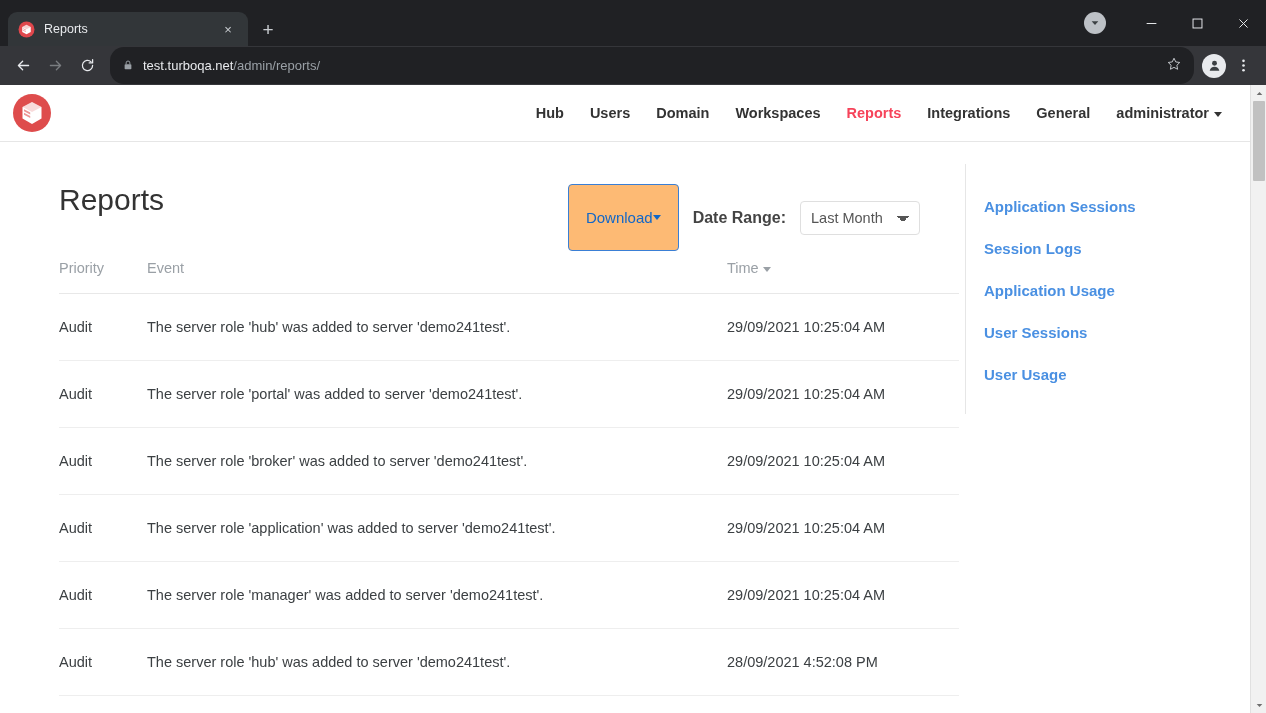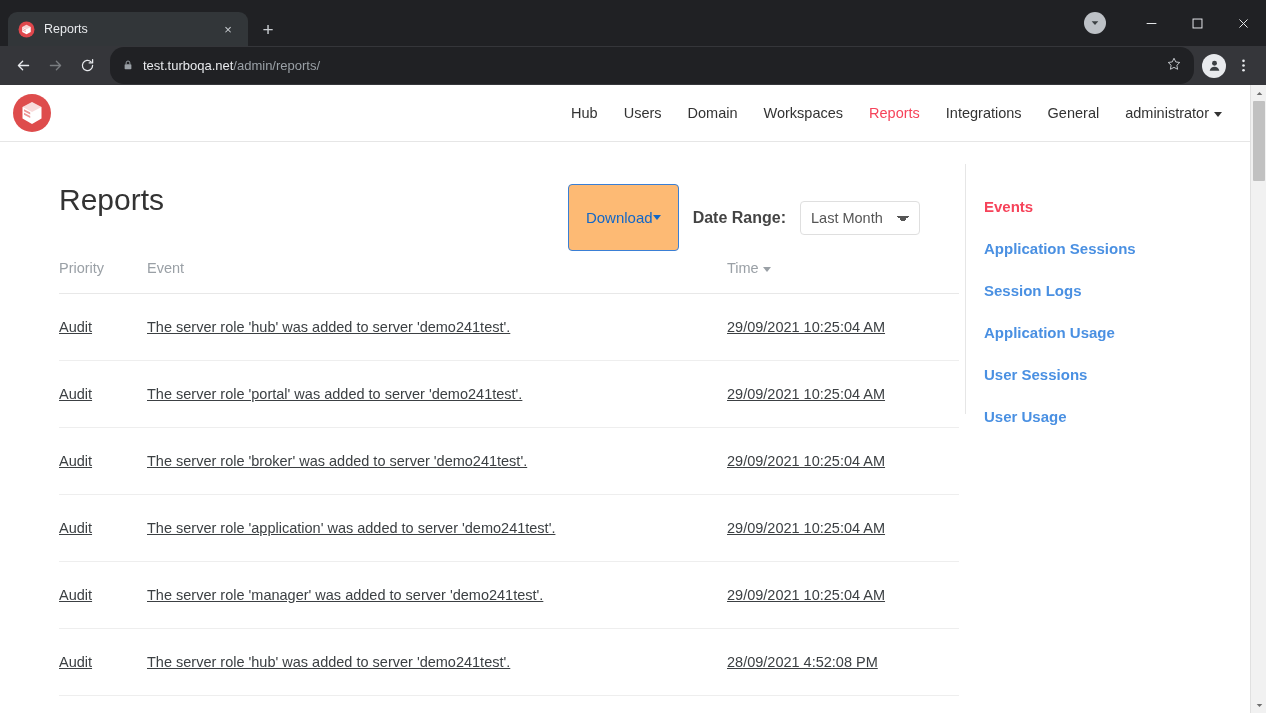--- a/index.html
+++ b/index.html
@@ -87,21 +87,21 @@
   }
 
   .site-header {
     height: 57px; border-bottom: 1px solid #e6e6e6;
     display: flex; align-items: center; padding: 0 24px 0 12px;
   }
   .brand-logo { width: 40px; height: 40px; flex: 0 0 40px; }
   .nav { margin-left: auto; display: flex; align-items: center; gap: 0; }
   .nav a {
     font-size: 14.5px; color: #333; text-decoration: none;
-    padding: 0 13px; white-space: nowrap;
+    padding: 0 13px; white-space: nowrap; font-weight: bold;
   }
   .nav a.active { color: #f6435a; }
   .nav a.user { padding-right: 4px; text-align: center; }
   .caret-down {
     display: inline-block; width: 0; height: 0; margin-left: 5px;
     border-left: 4px solid transparent; border-right: 4px solid transparent;
     border-top: 5px solid currentColor; vertical-align: middle;
   }
 
   .content { display: flex; padding: 0; }
@@ -136,21 +136,21 @@
 
   table.report { width: 900px; border-collapse: collapse; margin-top: 22px; }
   table.report th {
     font-size: 14.5px; font-weight: 400; color: #9aa0a6;
     text-align: left; padding: 0 0 17px 0; border-bottom: 1px solid #e8e8e8;
   }
   table.report th.c-priority { width: 88px; }
   table.report th.c-event { width: 580px; }
   table.report td {
     font-size: 14.5px; color: #3c4043; padding: 25px 0;
-    border-bottom: 1px solid #eee; vertical-align: middle; text-decoration: underline;
+    border-bottom: 1px solid #eee; vertical-align: middle;
   }
   .sort-caret {
     display: inline-block; width: 0; height: 0; margin-left: 4px;
     border-left: 4px solid transparent; border-right: 4px solid transparent;
     border-top: 5px solid #9aa0a6; vertical-align: middle;
   }
 
   .side-col {
     width: 270px; border-left: 1px solid #e6e6e6;
     padding: 34px 0 0 18px; margin-top: 22px; align-self: flex-start;
@@ -348,21 +348,20 @@
               <tr>
                 <td>Audit</td>
                 <td>The server role 'hub' was added to server 'demo241test'.</td>
                 <td>28/09/2021 4:52:08 PM</td>
               </tr>
             </tbody>
           </table>
         </div>
 
         <div class="side-col">
-          <a class="active">Events</a>
           <a>Application Sessions</a>
           <a>Session Logs</a>
           <a>Application Usage</a>
           <a>User Sessions</a>
           <a>User Usage</a>
         </div>
 
       </div>
     </div>
   </div>

